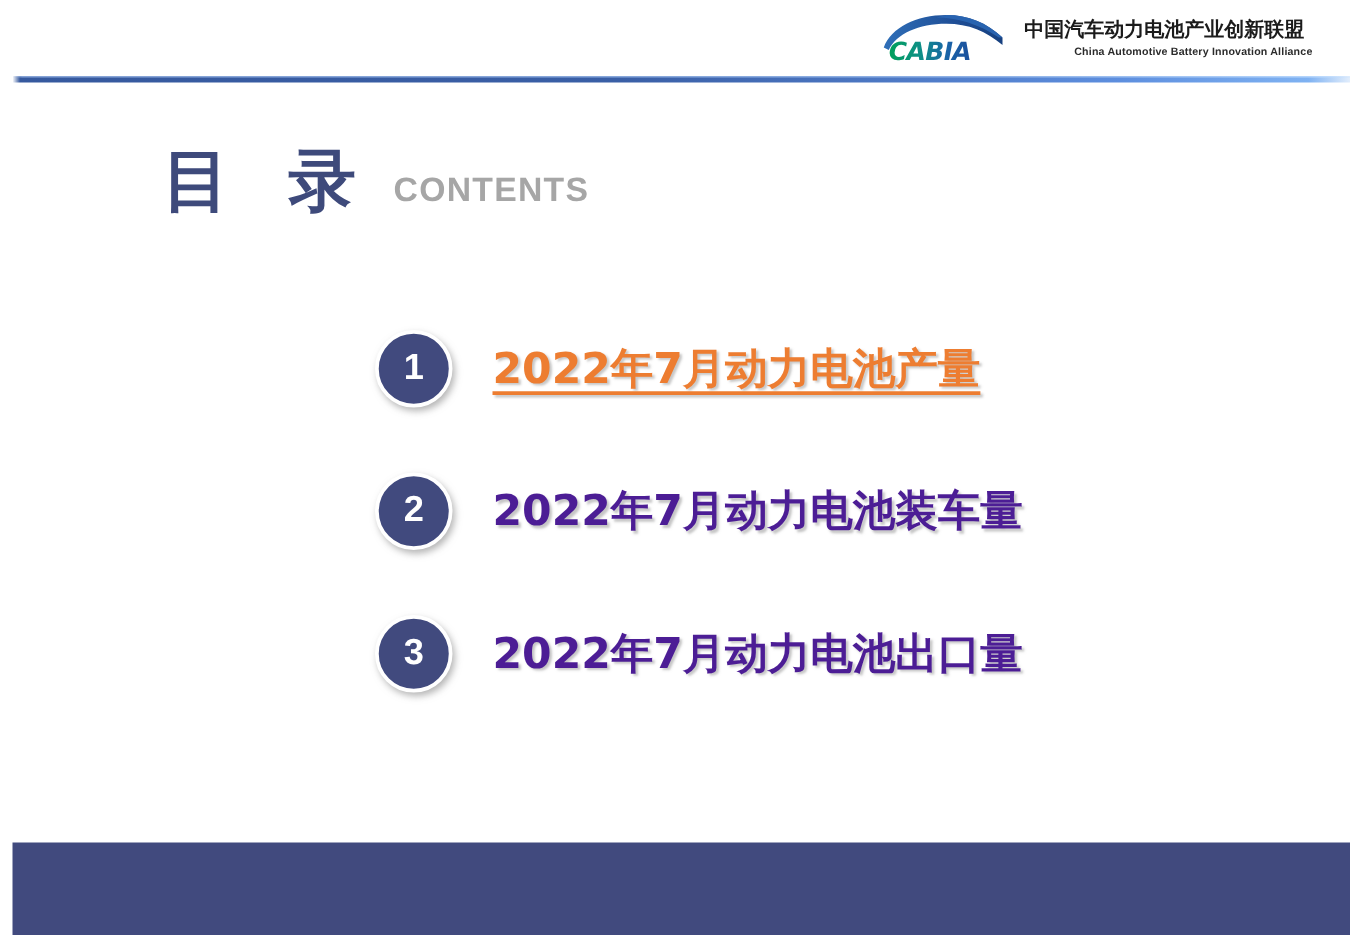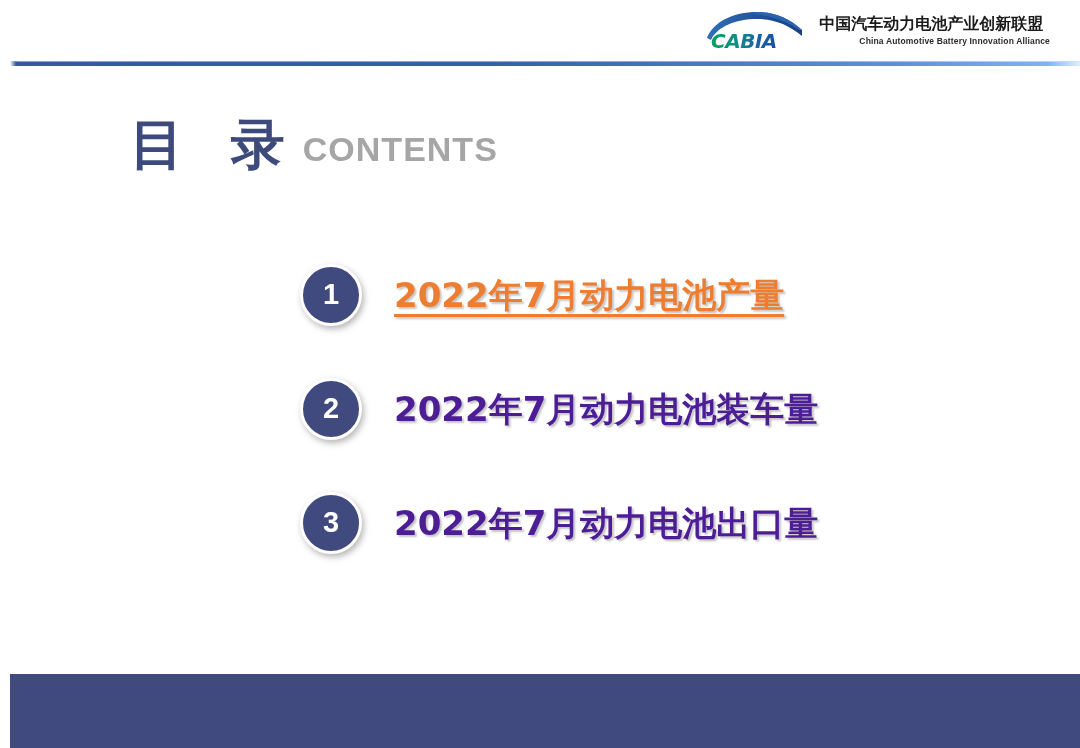--- a/index.html
+++ b/index.html
@@ -102,32 +102,33 @@
                 rgba(255,255,255,0) 100%);
   }
 
   
   .page-title {
     position: absolute;
     left: 120px;
     top: 118px;
     display: flex;
     align-items: baseline;
+    gap: 12px;
   }
   .title-cn {
     font-family: "DejaVu Sans", "Liberation Sans", sans-serif;
     font-size: 54px;
     font-weight: bold;
     color: #3e4a7b;
     letter-spacing: 14px;
     line-height: 1;
   }
   .title-en {
     font-family: "Liberation Sans", sans-serif;
-    font-size: 34px;
+    font-size: 27px;
     font-weight: bold;
     color: #a6a6a6;
     letter-spacing: 1px;
     line-height: 1;
     margin-left: 4px;
     position: relative;
     top: -2px;
   }
 
   

